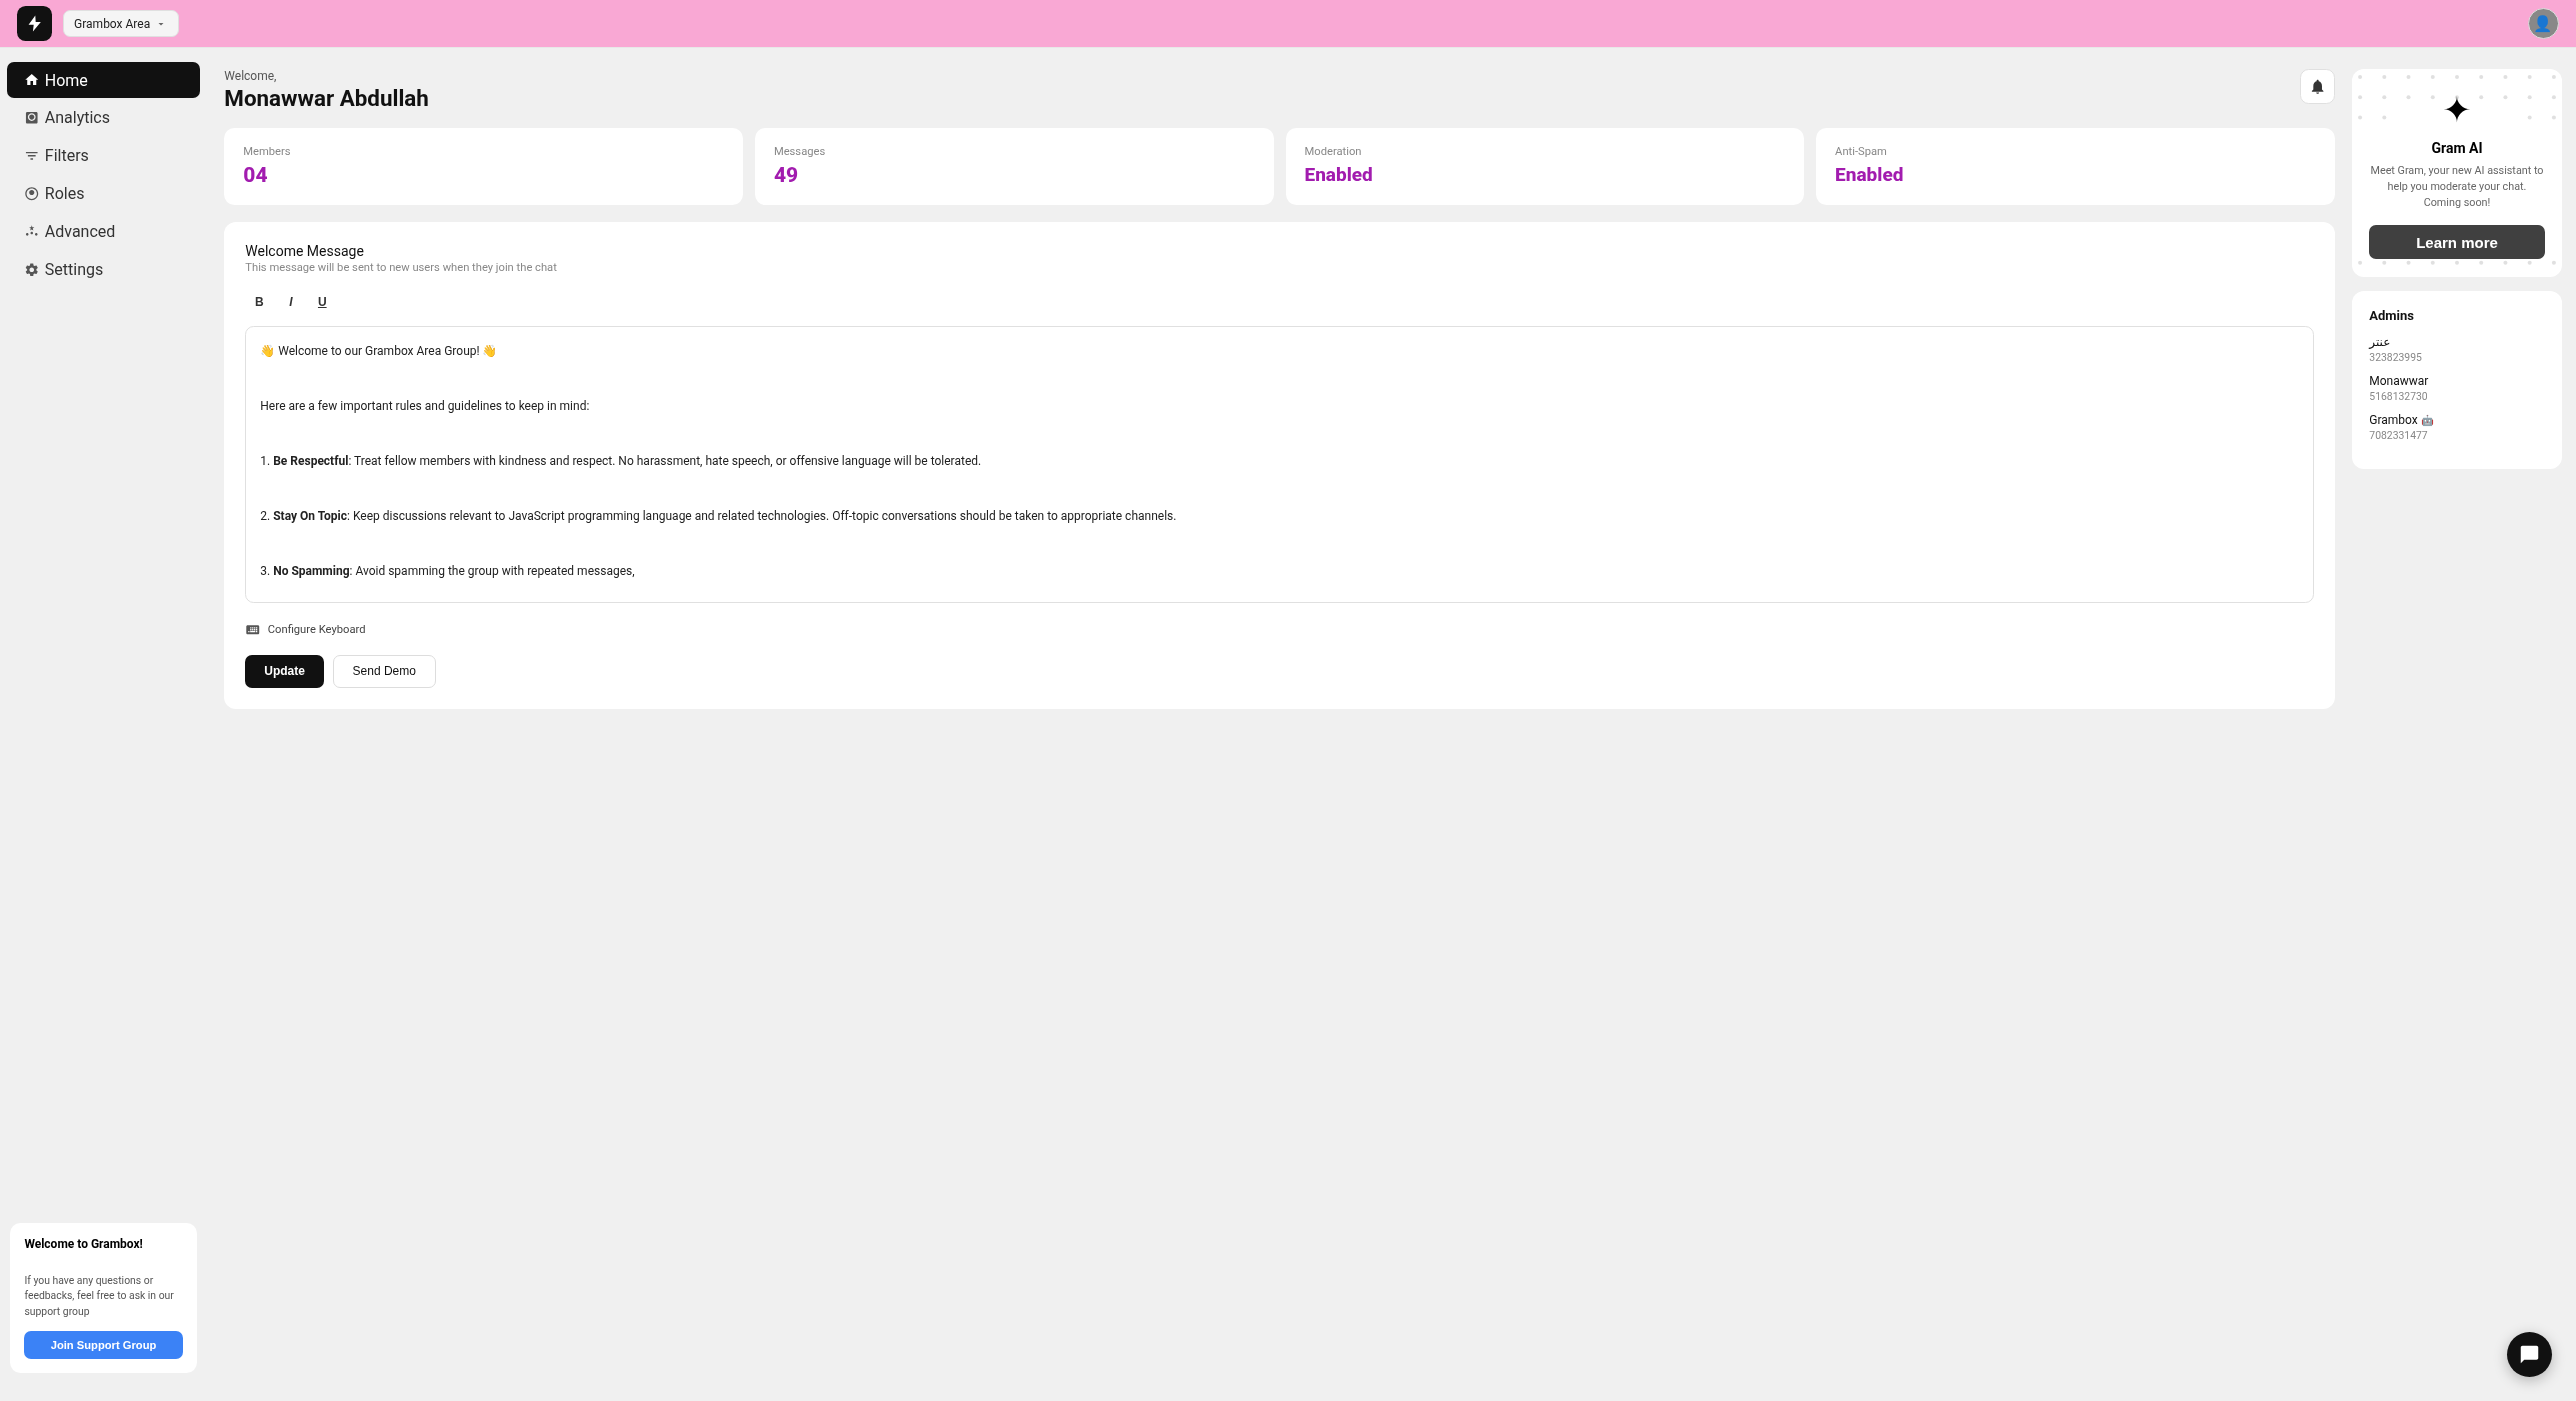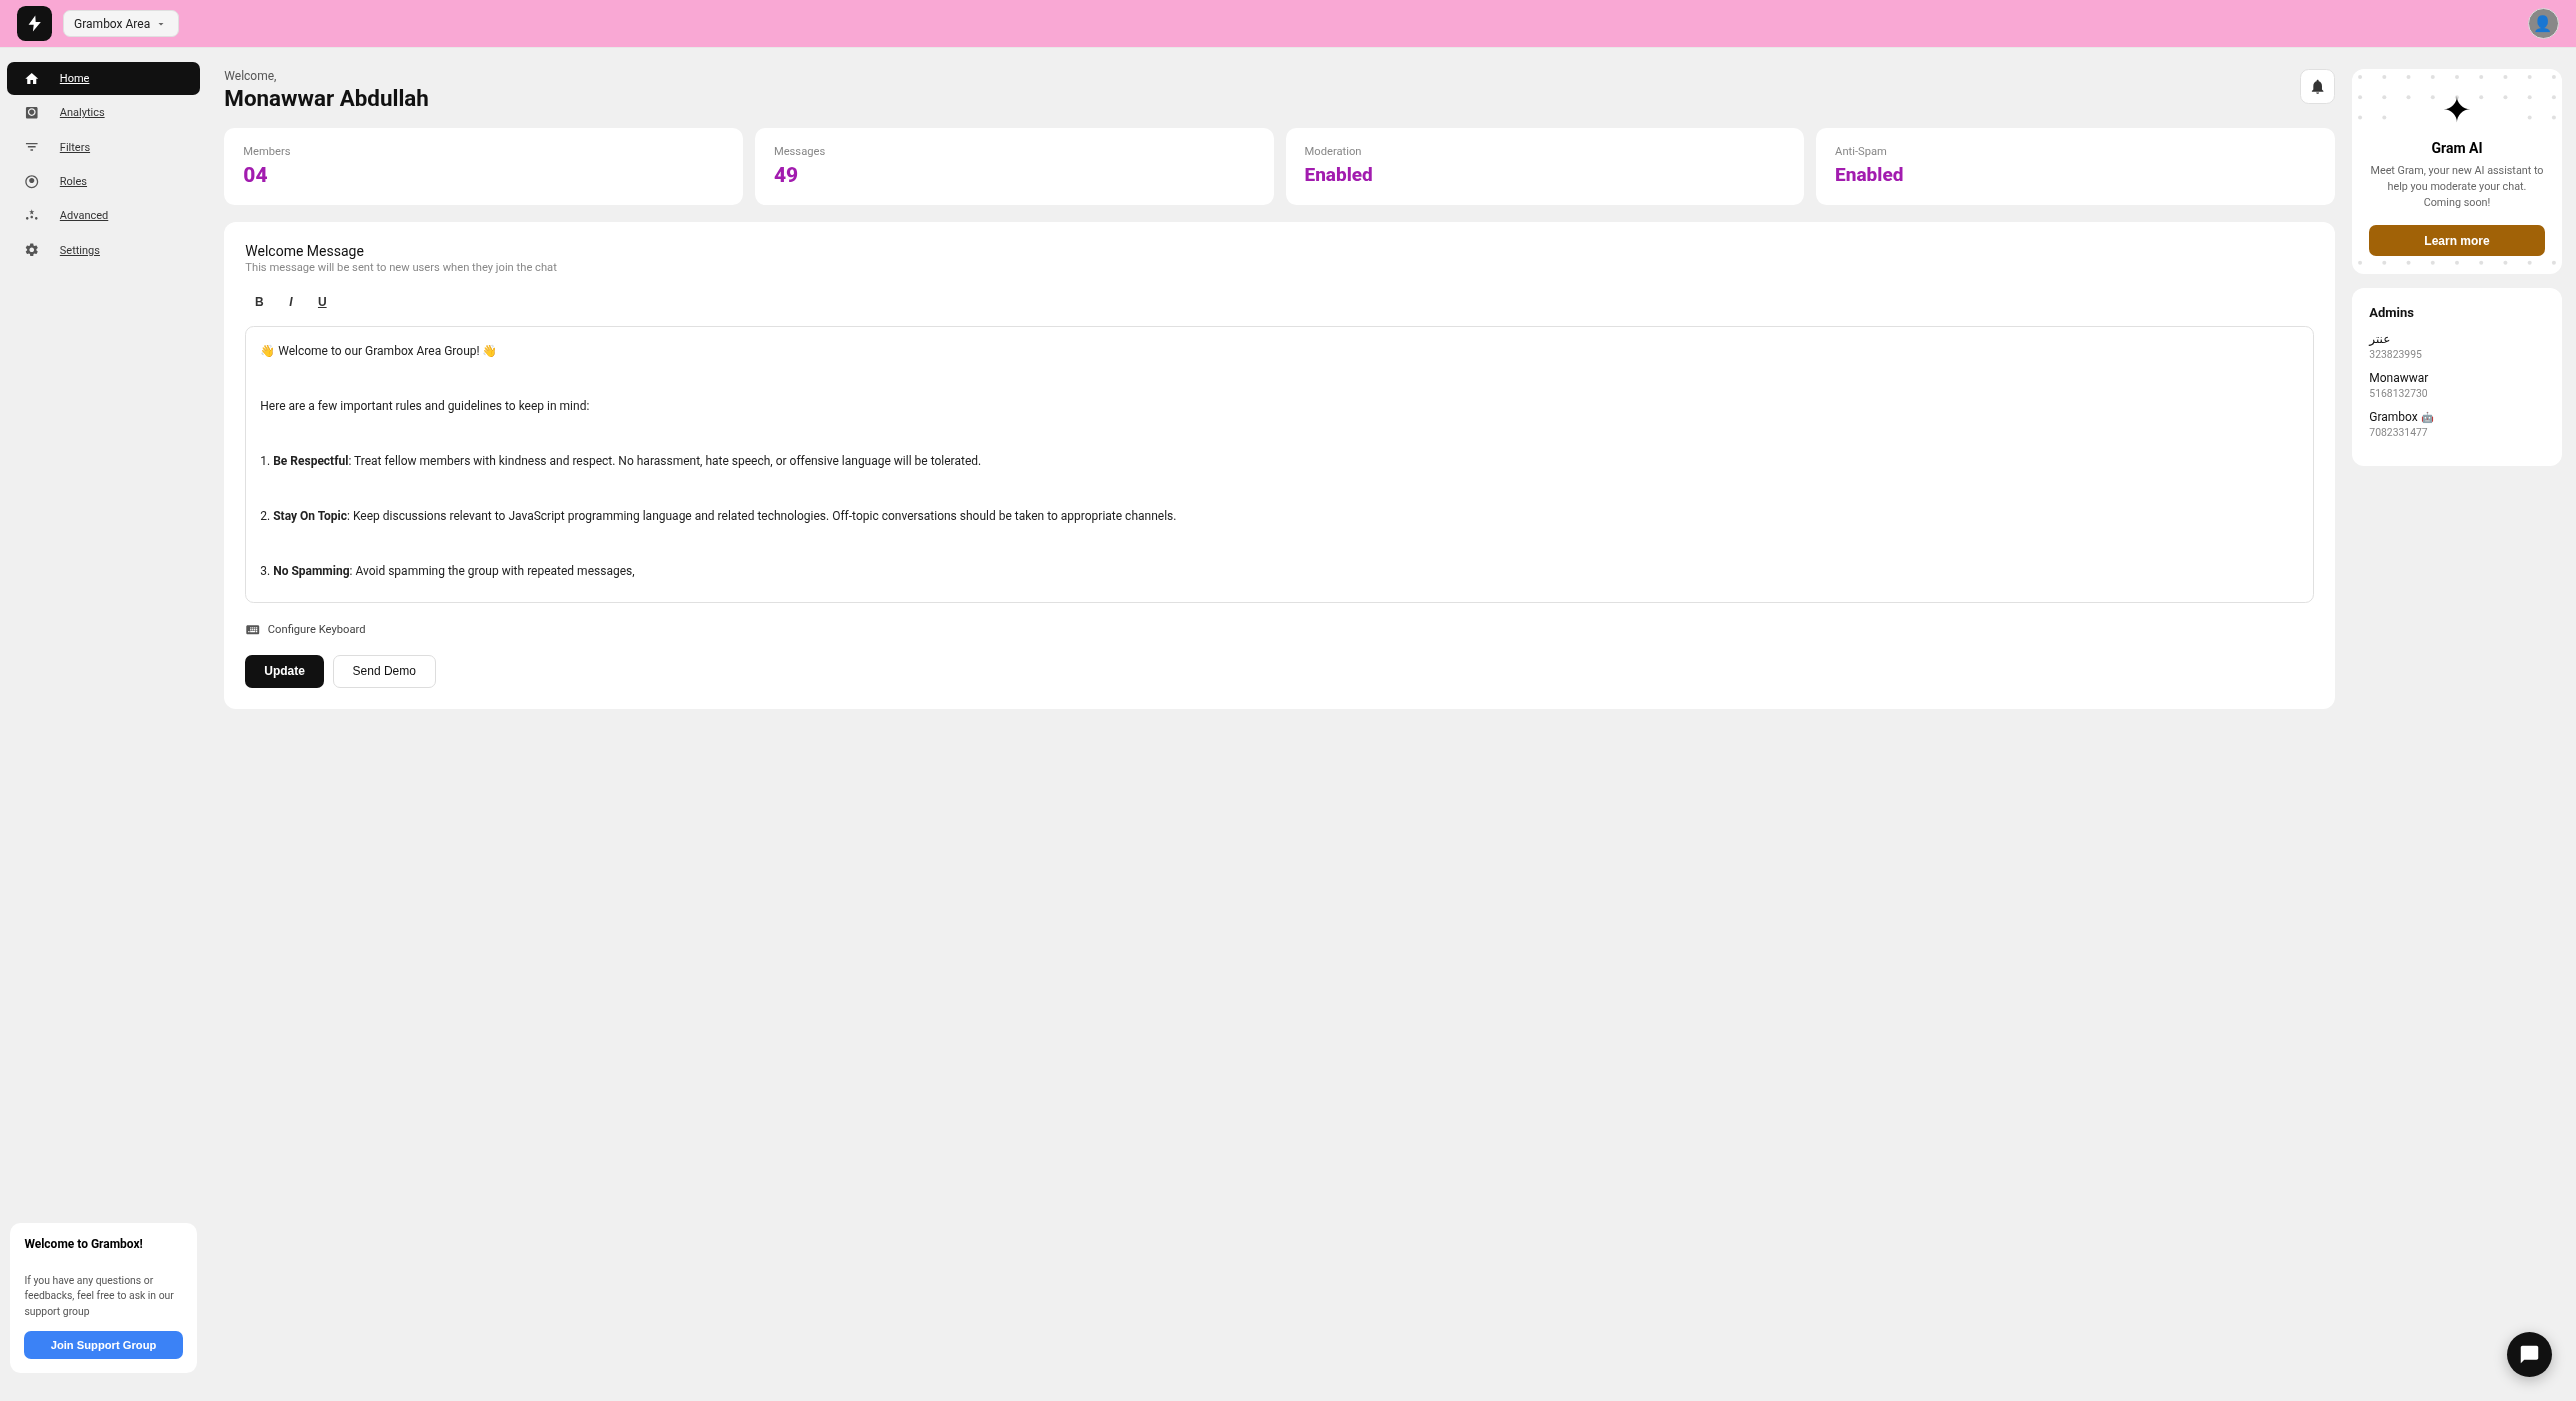--- a/index.html
+++ b/index.html
@@ -72,28 +72,27 @@
       background: #f0f0f0;
       flex-shrink: 0;
       padding: 14px 0;
       display: flex;
       flex-direction: column;
       gap: 1.7px;
     }
     .sidebar-item {
       display: flex;
       align-items: center;
-      gap: 20px;
+      gap: 5px;
       padding: 8.6px 17.3px;
       cursor: pointer;
-      font-size: 11px;
+      font-size: 16px;
       color: #333;
       border-radius: 7px;
       margin: 0 7px;
-      text-decoration: underline;
     }
     .sidebar-item.active {
       background: #111;
       color: #fff;
       border-radius: 7px;
       margin: 0 7px;
     }
     .sidebar-item svg { width: 15.5px; height: 15.5px; }
     .sidebar-item.active svg { fill: #fff; }
     .sidebar-item:not(.active) svg { fill: #555; }
@@ -287,26 +286,26 @@
     }
     .gram-ai-desc {
       font-size: 10.8px;
       color: #666;
       line-height: 1.5;
       margin-bottom: 14px;
       position: relative;
       z-index: 1;
     }
     .gram-ai-btn {
-      background: #a16207;
+      background: #404040;
       color: #fff;
       border: none;
       border-radius: 7px;
       padding: 8.6px 17.3px;
-      font-size: 12px;
+      font-size: 15px;
       font-weight: 600;
       width: 100%;
       cursor: pointer;
       position: relative;
       z-index: 1;
     }
 
     
     .admins-card {
       background: #fff;

